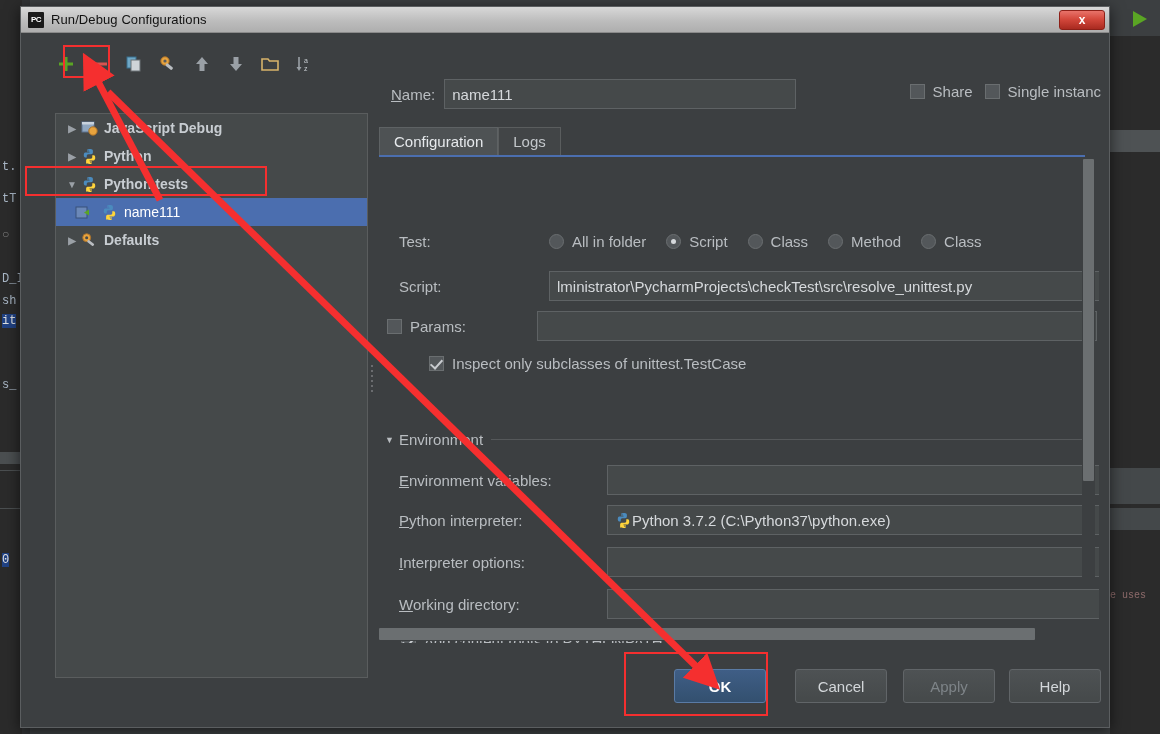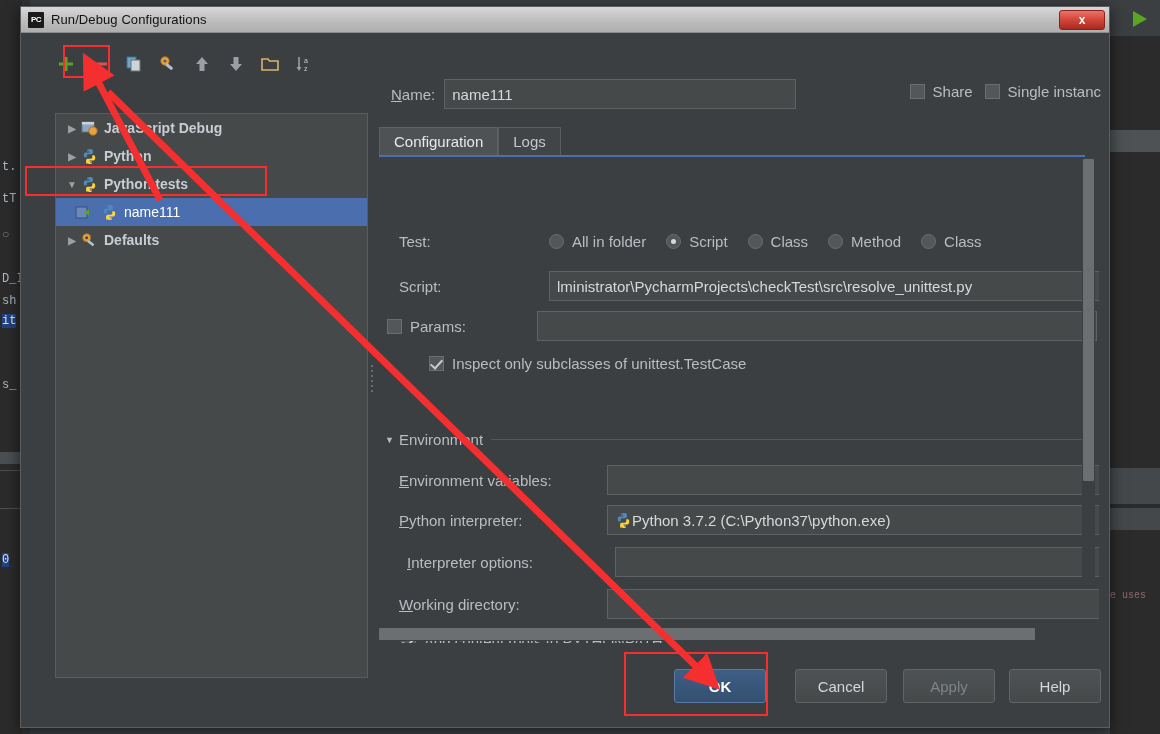--- a/index.html
+++ b/index.html
@@ -565,21 +565,21 @@
             <span style="display:inline-flex;">
               <svg width="17" height="17" viewBox="0 0 16 16">
                 <path d="M8 1c-2.4 0-2.3 1-2.3 1v1.6H8v.6H4.5S2.6 4 2.6 6.5 4.3 9 4.3 9h1.1V7.5s-.1-1.7 1.6-1.7h2.6s1.6 0 1.6-1.5V2.6S11.4 1 8 1zM6.6 2a.6.6 0 110 1.2.6.6 0 010-1.2z" fill="#4b8bbe"></path>
                 <path d="M8 15c2.4 0 2.3-1 2.3-1v-1.6H8v-.6h3.5s1.9-.2 1.9-2.7-1.7-2.3-1.7-2.3h-1.1V8.5s.1 1.7-1.6 1.7H6.4s-1.6 0-1.6 1.5v2.7S4.6 15 8 15zm1.4-1a.6.6 0 110-1.2.6.6 0 010 1.2z" fill="#ffd43b"></path>
               </svg>
             </span>
             <span>Python 3.7.2 (C:\Python37\python.exe)</span>
           </span>
         </div>
 
-        <div class="row" style="left:16px; top:388px;">
+        <div class="row" style="left:8px; top:388px;">
           <span class="label" style="width:208px;"><u>I</u>nterpreter options:</span>
           <span class="field empty" style="width:496px;"></span>
         </div>
 
         <div class="row" style="left:8px; top:430px;">
           <span class="label" style="width:208px;"><u>W</u>orking directory:</span>
           <span class="field empty" style="width:496px;"></span>
         </div>
 
         <div class="row" style="left:22px; top:474px;">

